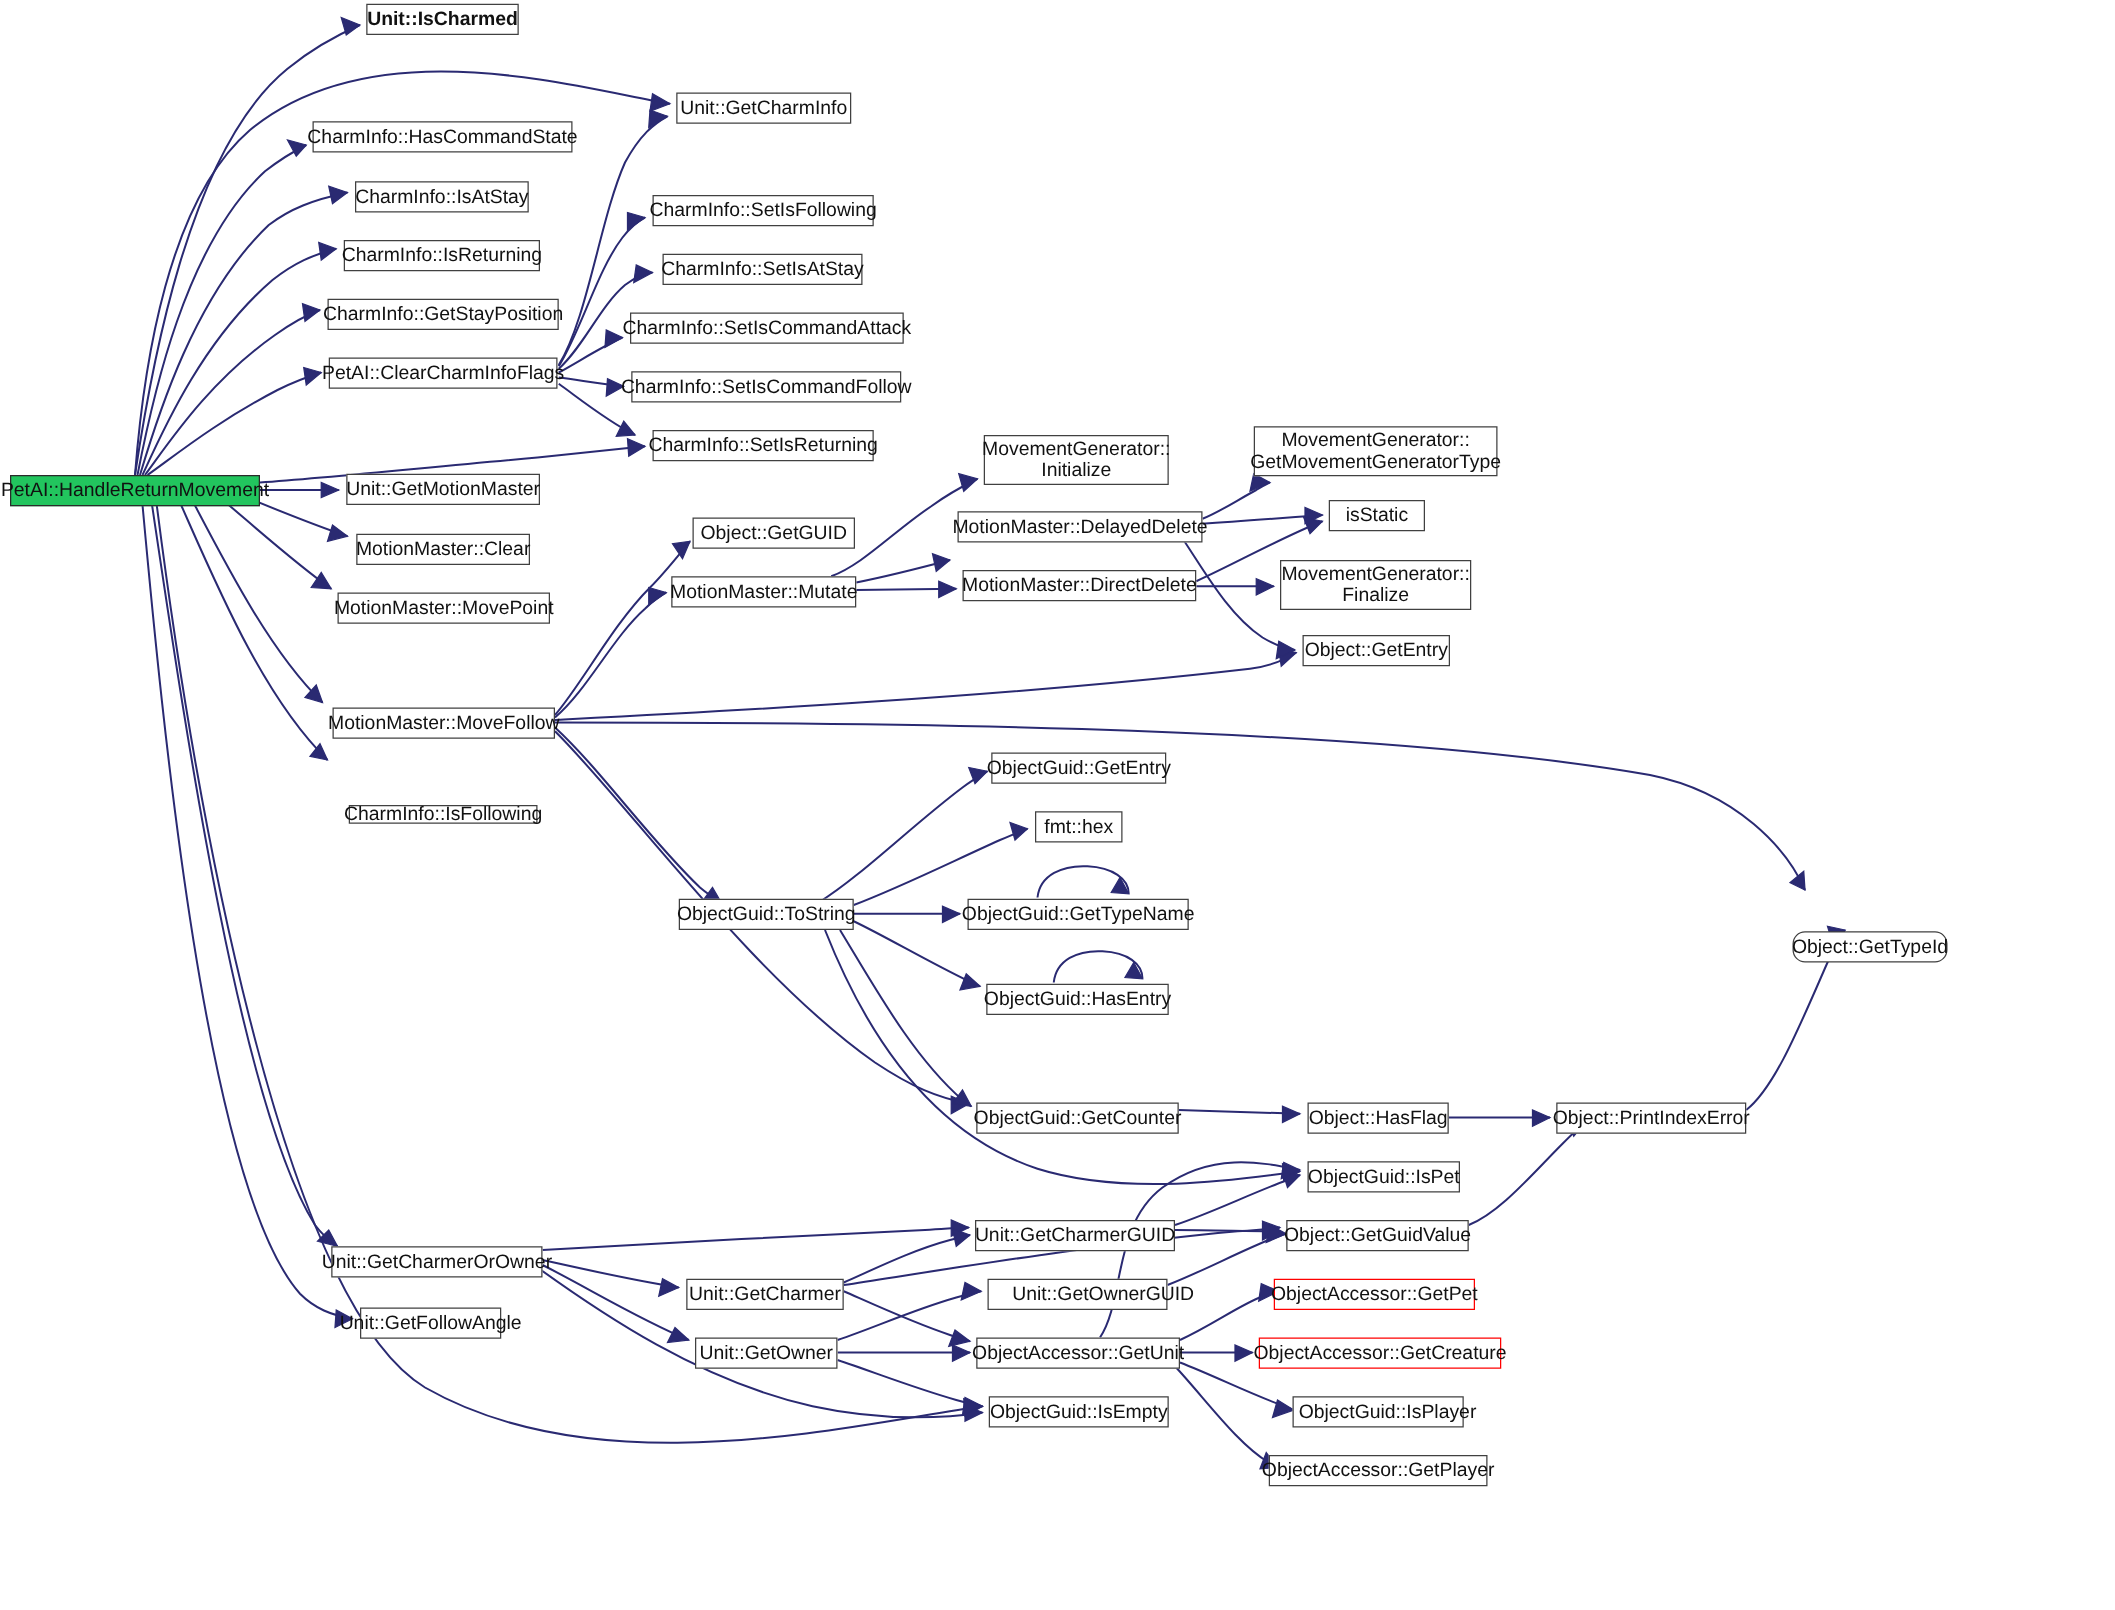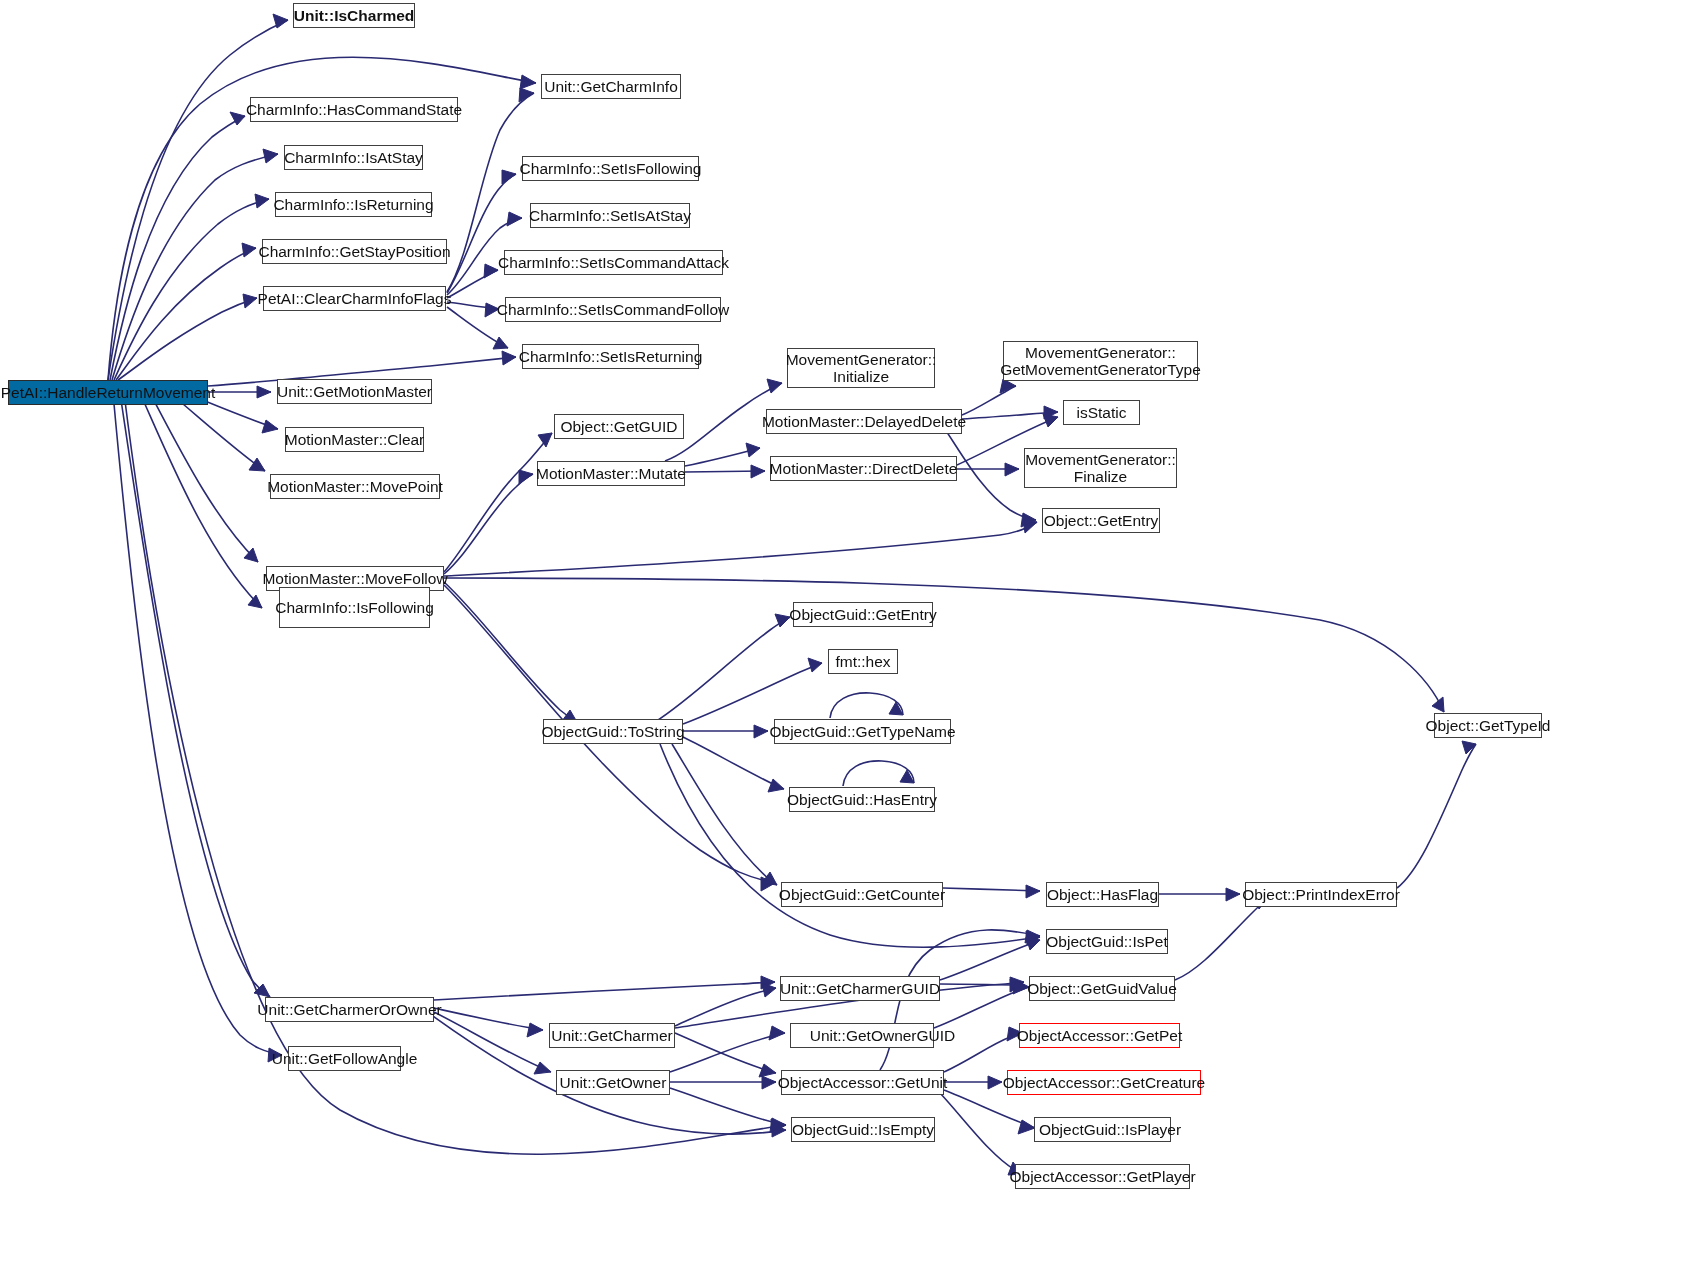--- a/index.html
+++ b/index.html
@@ -42,21 +42,21 @@
     justify-content: center;
     text-align: center;
     color: #111111;
     font-size: 15.5px;
     line-height: 1.12;
     letter-spacing: 0px;
     white-space: pre-line;
     padding: 0 5px;
   }
   .node-box.root {
-    background: #0369a1;
+    background: #22c55e;
     border-color: #2b2b2b;
   }
   .node-box.missing {
     border: 1.6px solid #ff0000;
   }
 </style>
 </head>
 <body>
 
 <div id="canvas-wrap">
@@ -207,21 +207,21 @@
       <div class="node-box" style="left: 263px; top: 286px; width: 183px; height: 25px;">PetAI::ClearCharmInfoFlags</div>
       <div class="node-box" style="left: 522px; top: 156px; width: 177px; height: 25px;">CharmInfo::SetIsFollowing</div>
       <div class="node-box" style="left: 530px; top: 203px; width: 160px; height: 25px;">CharmInfo::SetIsAtStay</div>
       <div class="node-box" style="left: 504px; top: 250px; width: 219px; height: 25px;">CharmInfo::SetIsCommandAttack</div>
       <div class="node-box" style="left: 505px; top: 297px; width: 216px; height: 25px;">CharmInfo::SetIsCommandFollow</div>
       <div class="node-box" style="left: 522px; top: 344px; width: 177px; height: 25px;">CharmInfo::SetIsReturning</div>
       <div class="node-box" style="left: 277px; top: 379px; width: 155px; height: 25px;">Unit::GetMotionMaster</div>
       <div class="node-box" style="left: 285px; top: 427px; width: 139px; height: 25px;">MotionMaster::Clear</div>
       <div class="node-box" style="left: 270px; top: 474px; width: 170px; height: 25px;">MotionMaster::MovePoint</div>
       <div class="node-box" style="left: 266px; top: 566px; width: 178px; height: 25px;">MotionMaster::MoveFollow</div>
-      <div class="node-box" style="left: 279px; top: 587px; width: 151px; height: 41px; text-align: center;">CharmInfo::IsFollowing</div>
+      <div class="node-box" style="left: 279px; top: 644px; width: 151px; height: 15px; text-align: center;">CharmInfo::IsFollowing</div>
       <div class="node-box" style="left: 554px; top: 414px; width: 130px; height: 25px;">Object::GetGUID</div>
       <div class="node-box" style="left: 537px; top: 461px; width: 148px; height: 25px;">MotionMaster::Mutate</div>
       <div class="node-box" style="left: 787px; top: 348px; width: 148px; height: 40px;">MovementGenerator::
 Initialize</div>
       <div class="node-box" style="left: 766px; top: 409px; width: 196px; height: 25px;">MotionMaster::DelayedDelete</div>
       <div class="node-box" style="left: 770px; top: 456px; width: 187px; height: 25px;">MotionMaster::DirectDelete</div>
       <div class="node-box" style="left: 1003px; top: 341px; width: 195px; height: 40px;">MovementGenerator::
 GetMovementGeneratorType</div>
       <div class="node-box" style="left: 1063px; top: 400px; width: 77px; height: 25px;">isStatic</div>
       <div class="node-box" style="left: 1024px; top: 448px; width: 153px; height: 40px;">MovementGenerator::
@@ -229,21 +229,21 @@
       <div class="node-box" style="left: 1042px; top: 508px; width: 118px; height: 25px;">Object::GetEntry</div>
       <div class="node-box" style="left: 793px; top: 602px; width: 140px; height: 25px;">ObjectGuid::GetEntry</div>
       <div class="node-box" style="left: 828px; top: 649px; width: 70px; height: 25px;">fmt::hex</div>
       <div class="node-box" style="left: 543px; top: 719px; width: 140px; height: 25px;">ObjectGuid::ToString</div>
       <div class="node-box" style="left: 774px; top: 719px; width: 177px; height: 25px;">ObjectGuid::GetTypeName</div>
       <div class="node-box" style="left: 789px; top: 787px; width: 146px; height: 25px;">ObjectGuid::HasEntry</div>
       <div class="node-box" style="left: 781px; top: 882px; width: 162px; height: 25px;">ObjectGuid::GetCounter</div>
       <div class="node-box" style="left: 1046px; top: 882px; width: 113px; height: 25px;">Object::HasFlag</div>
       <div class="node-box" style="left: 1245px; top: 882px; width: 152px; height: 25px;">Object::PrintIndexError</div>
       <div class="node-box" style="left: 1046px; top: 929px; width: 122px; height: 25px;">ObjectGuid::IsPet</div>
-      <div class="node-box" style="left: 1434px; top: 713px; width: 108px; height: 25px;">Object::GetTypeId</div>
+      <div class="node-box" style="left: 1434px; top: 745px; width: 124px; height: 25px; border-radius: 10px;">Object::GetTypeId</div>
       <div class="node-box" style="left: 780px; top: 976px; width: 160px; height: 25px;">Unit::GetCharmerGUID</div>
       <div class="node-box" style="left: 1029px; top: 976px; width: 146px; height: 25px;">Object::GetGuidValue</div>
       <div class="node-box" style="left: 265px; top: 997px; width: 169px; height: 25px;">Unit::GetCharmerOrOwner</div>
       <div class="node-box" style="left: 549px; top: 1023px; width: 126px; height: 25px;">Unit::GetCharmer</div>
       <div class="node-box" style="left: 790px; top: 1023px; width: 144px; height: 25px; padding-left: 46px;">Unit::GetOwnerGUID</div>
       <div class="node-box missing" style="left: 1019px; top: 1023px; width: 161px; height: 25px;">ObjectAccessor::GetPet</div>
       <div class="node-box" style="left: 288px; top: 1046px; width: 113px; height: 25px;">Unit::GetFollowAngle</div>
       <div class="node-box" style="left: 556px; top: 1070px; width: 114px; height: 25px;">Unit::GetOwner</div>
       <div class="node-box" style="left: 781px; top: 1070px; width: 163px; height: 25px;">ObjectAccessor::GetUnit</div>
       <div class="node-box missing" style="left: 1007px; top: 1070px; width: 194px; height: 25px;">ObjectAccessor::GetCreature</div>

